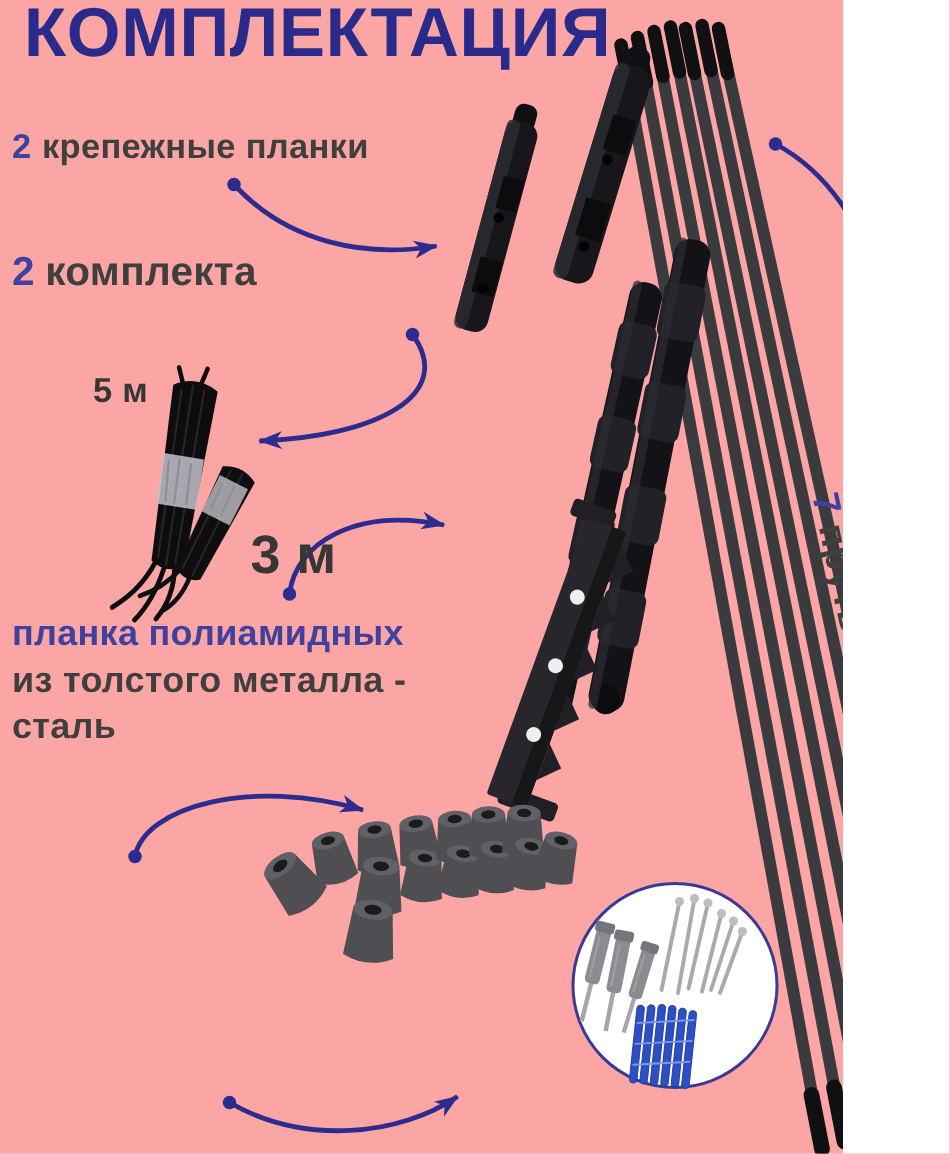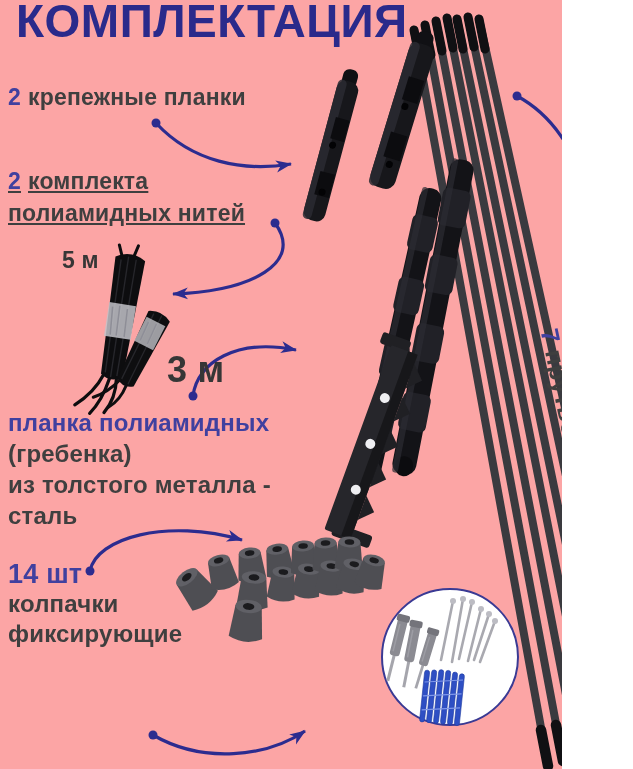--- a/index.html
+++ b/index.html
@@ -12,21 +12,21 @@
   .art{position:absolute;left:0;top:0;}
   .title{
     position:absolute;left:16px;top:-6px;
     font-size:46px;font-weight:800;letter-spacing:.5px;
     color:#2a2a8b;white-space:nowrap;
   }
   .lbl{position:absolute;color:#3f3f3f;font-weight:700;letter-spacing:.2px;}
   .accent{color:#40409f;}
   .gap{margin-left:7px;}
   .lbl-brackets{left:8px;top:84px;font-size:23px;}
-  .lbl-threads{left:8px;top:165px;font-size:23px;line-height:32px;text-decoration:underline;}
+  .lbl-threads{left:8px;top:165px;font-size:27px;line-height:32px;}
   .lbl-5m{left:62px;top:247px;font-size:23px;color:#363636;}
   .lbl-3m{left:167px;top:313px;font-size:36px;color:#363636;margin-top:36px;}
   .lbl-comb{left:8px;top:407px;font-size:24px;line-height:31px;}
   .lbl-caps{left:8px;top:559px;font-size:24px;line-height:30px;}
   .lbl-caps .qty{font-size:27px;}
   .lbl-fasteners{left:8px;top:697px;font-size:24px;}
   .lbl-rods{
     left:563px;top:326px;font-size:25px;white-space:nowrap;
     transform:rotate(78deg);transform-origin:0 0;
   }
@@ -222,37 +222,30 @@
   </svg>
 
   <div class="title">КОМПЛЕКТАЦИЯ</div>
 
   <div class="lbl lbl-brackets">
     <span class="accent">2</span><span class="gap">крепежные планки</span>
   </div>
 
   <div class="lbl lbl-threads">
     <div><span class="accent">2</span><span class="gap">комплекта</span></div>
-    <div>полиамидных нитей</div>
   </div>
 
   <div class="lbl lbl-5m">5 м</div>
   <div class="lbl lbl-3m">3 м</div>
 
   <div class="lbl lbl-comb">
     <div class="accent">планка полиамидных</div>
-    <div>(гребенка)</div>
     <div>из толстого металла -</div>
     <div>сталь</div>
   </div>
 
-  <div class="lbl lbl-caps">
-    <div class="accent qty">14 шт</div>
-    <div>колпачки</div>
-    <div>фиксирующие</div>
-  </div>
 
 
   <div class="lbl lbl-rods">
     <span class="accent">7</span><span class="gap">прутьев</span>
   </div>
 
 </div>
 
 </body></html>

